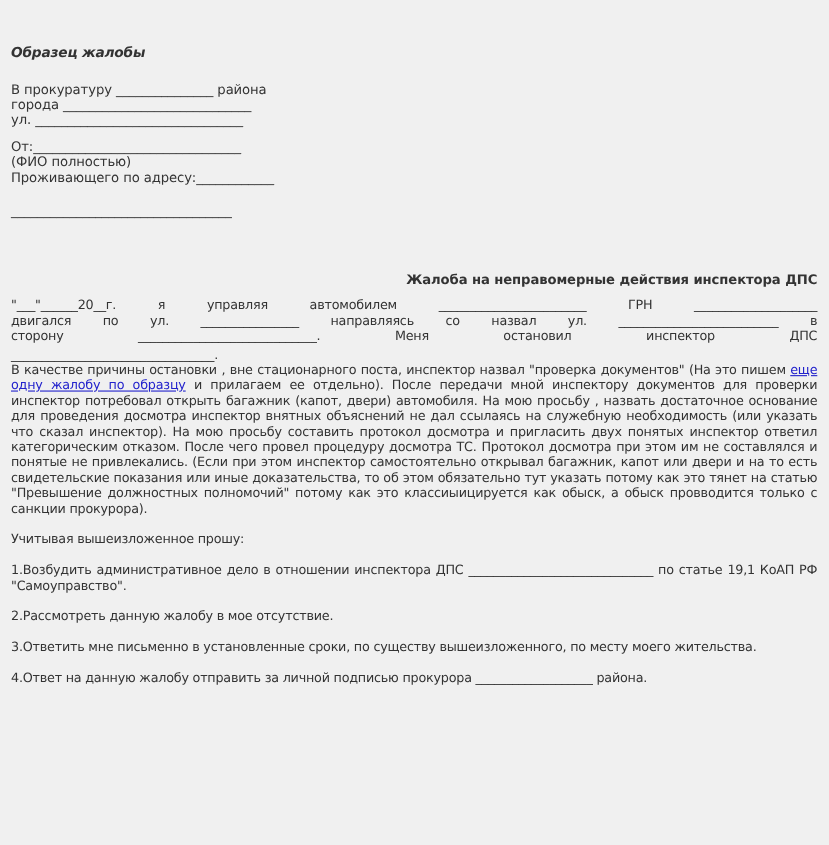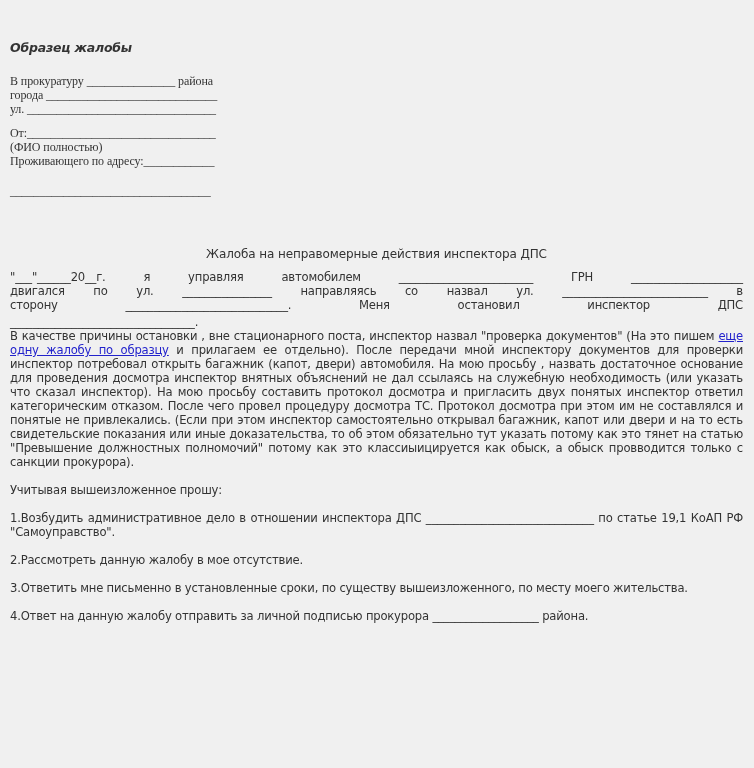--- a/index.html
+++ b/index.html
@@ -35,30 +35,29 @@
       letter-spacing: -0.2px;
       margin-top: 28px;
     }
     .addr {
       position: absolute;
       top: 74px;
       left: 0;
       line-height: 14px;
       font-size: 12px;
       letter-spacing: -0.1px;
-      font-family: Liberation Serif, serif;
     }
     .addr .gap { height: 10px; }
     .complaint-title {
       position: absolute;
       top: 247px;
       left: 0;
       width: 733px;
-      text-align: center;
-      font-weight: normal;
+      text-align: right;
+      font-weight: bold;
       font-size: 12px;
       letter-spacing: -0.1px;
     }
     .body-text {
       position: absolute;
       top: 270px;
       left: 0;
       width: 733px;
       font-size: 11.6px;
       line-height: 14px;

